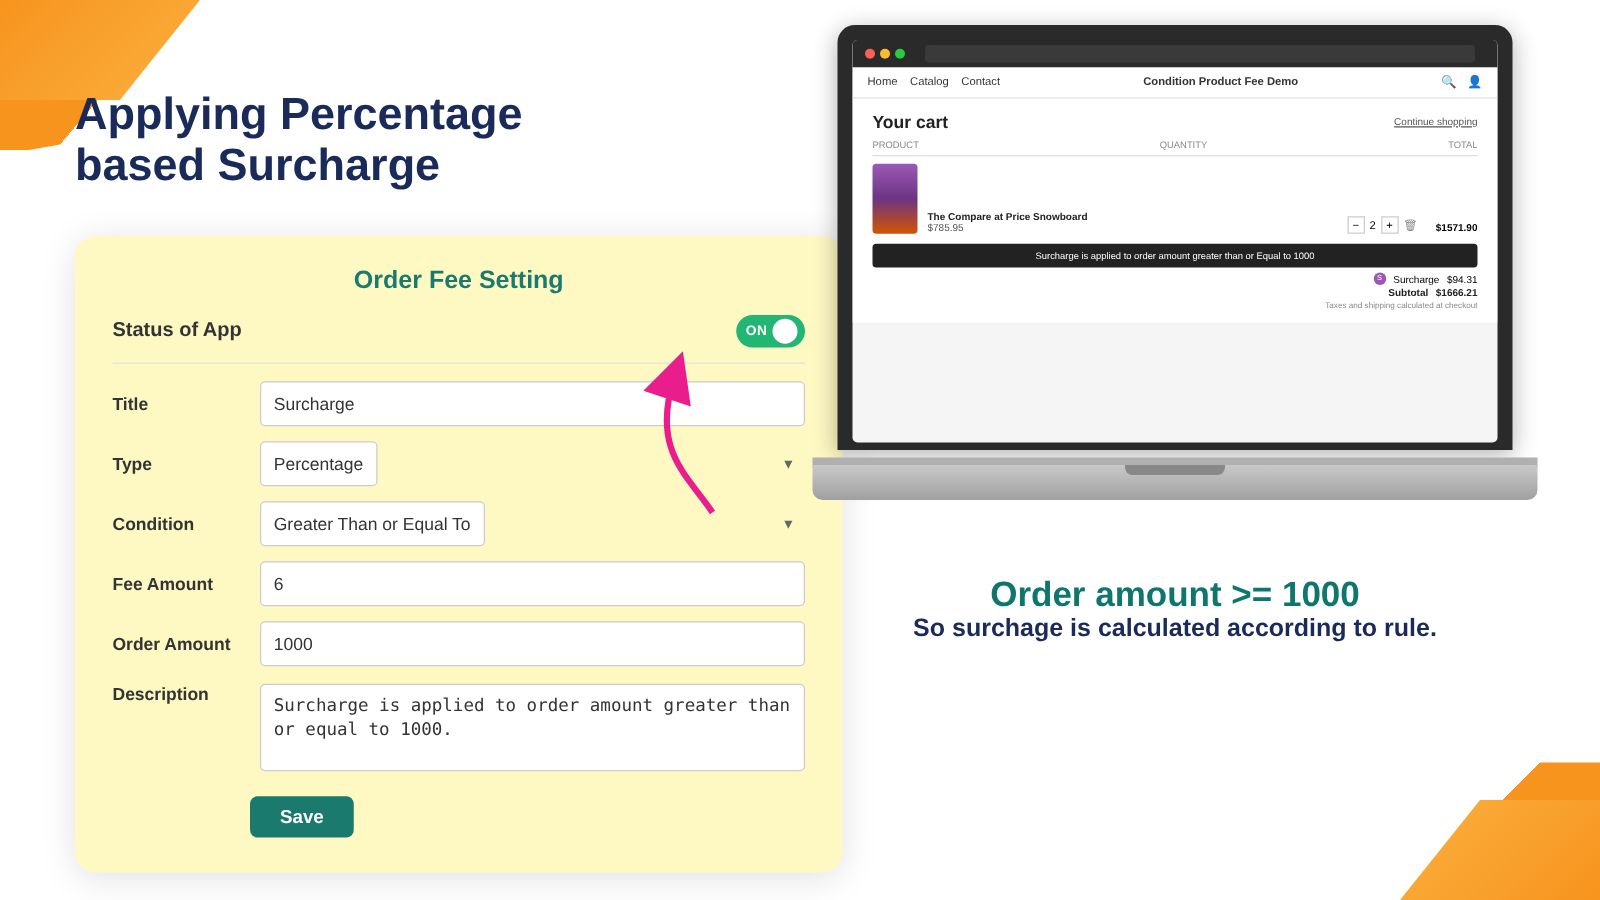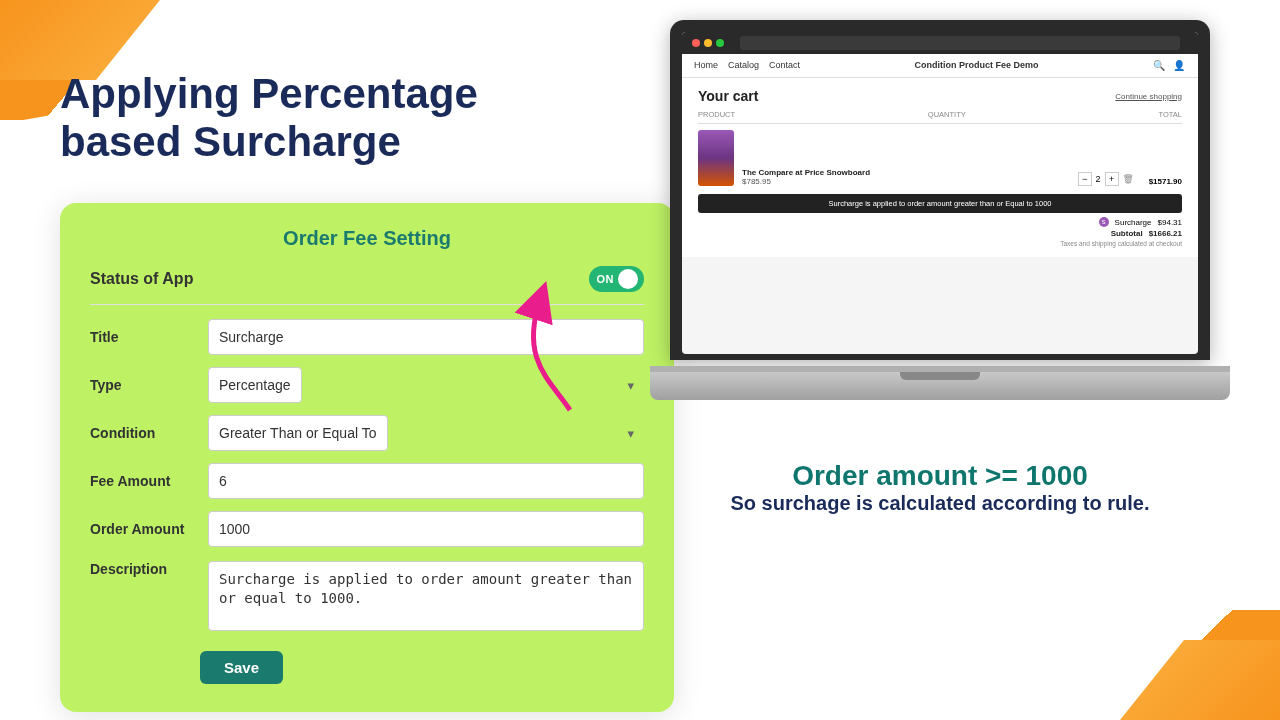--- a/index.html
+++ b/index.html
@@ -65,38 +65,38 @@
       position: absolute;
       left: 0; top: 0;
       width: 610px; height: 720px;
       display: flex;
       flex-direction: column;
       padding: 40px 50px 30px 60px;
       z-index: 1;
     }
 
     .main-title {
-      font-size: 42px;
+      font-size: 36px;
       font-weight: 800;
       color: #1a2b5a;
       line-height: 1.15;
       margin-top: 30px;
       margin-bottom: 12px;
     }
 
     .title-underline {
       width: 80px;
       height: 4px;
       background: #8b4a00;
       margin-bottom: 24px;
     }
 
     
     .fee-card {
-      background: #bef264;
+      background: #fef9c3;
       border-radius: 16px;
       box-shadow: 0 4px 30px rgba(0,0,0,0.12);
       padding: 24px 30px 28px;
       width: 614px;
     }
 
     .fee-card-title {
       text-align: center;
       font-size: 20px;
       font-weight: 700;

